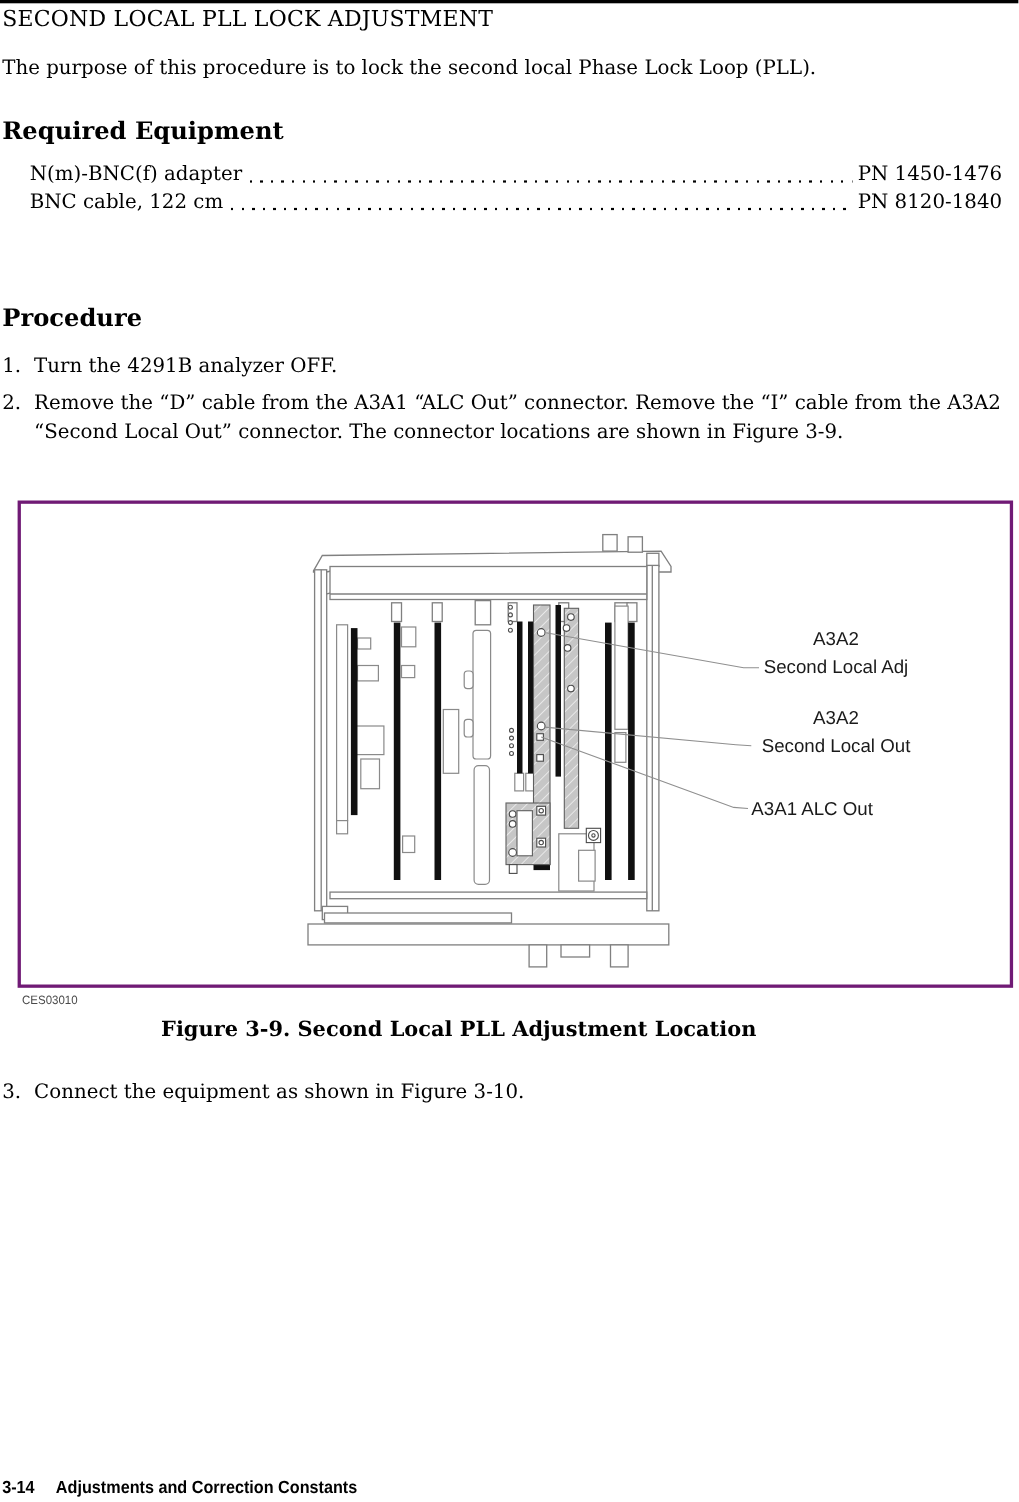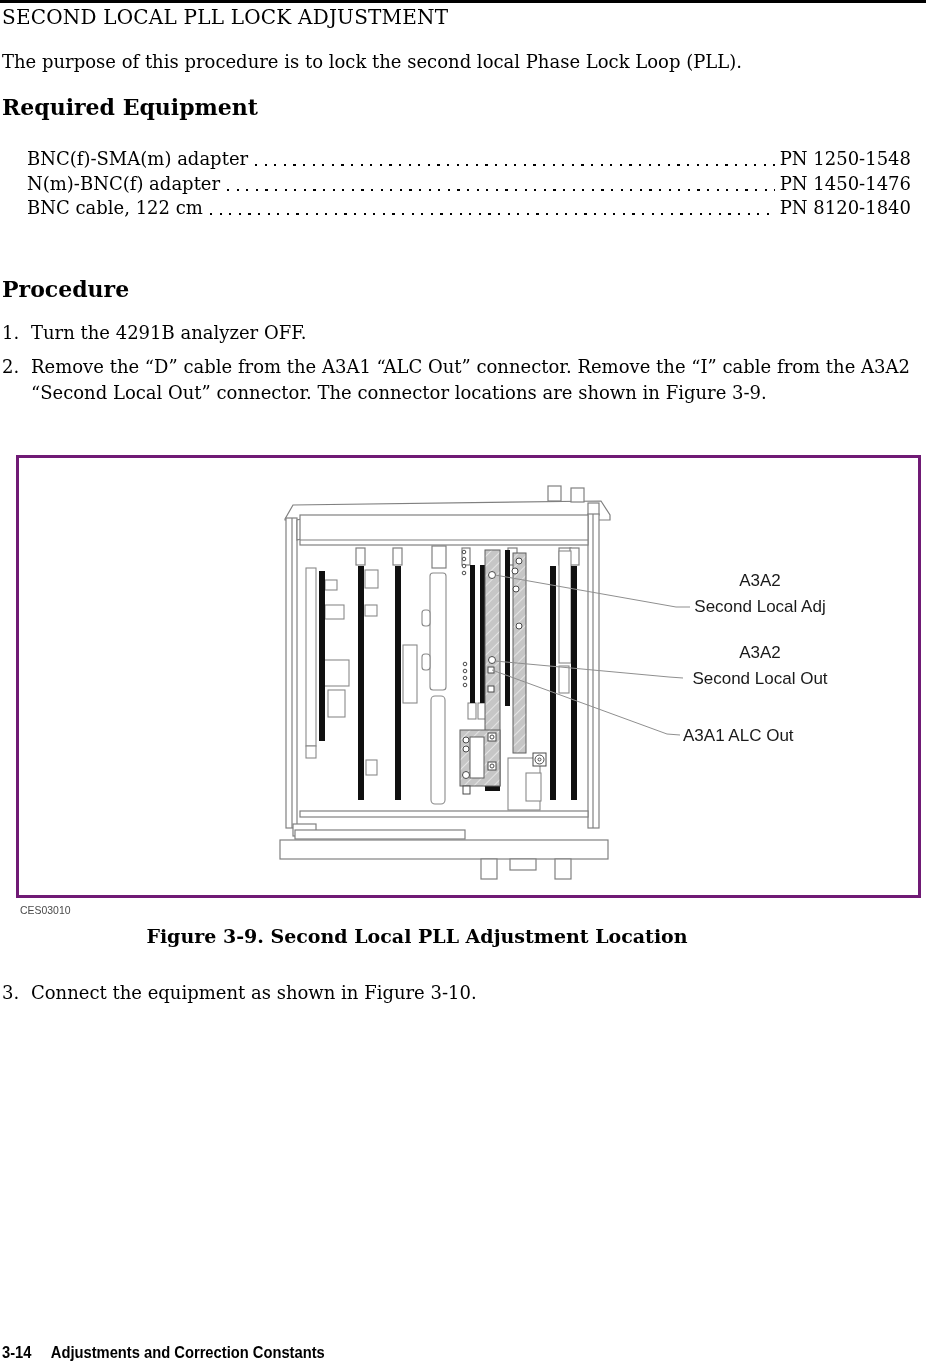--- a/index.html
+++ b/index.html
@@ -21,21 +21,21 @@
     margin: 0; white-space: nowrap;
   }
   .intro {
     position: absolute; left: 2px; top: 51px;
     font-size: 18px; white-space: nowrap; text-align: center;
   }
   .sec-heading {
     position: absolute; left: 2px;
     font-size: 22px; font-weight: bold; margin: 0; white-space: nowrap;
   }
-  .eq-heading { top: 94px; }
+  .eq-heading { top: 106px; }
   .proc-heading { top: 276px; }
   .eq-list {
     position: absolute; left: 27px; top: 148px; width: 884px;
     font-size: 18px;
   }
   .eq-row { display: flex; align-items: baseline; height: 24.6px; }
   .eq-name { flex: none; white-space: nowrap; }
   .eq-leader {
     flex: 1; align-self: flex-end; height: 3px; margin: 0 5px 6px 7px;
     background-image: repeating-linear-gradient(to right, #000 0 2.2px, transparent 2.2px 9.6px);
@@ -86,25 +86,20 @@
 
 <div class="top-rule"></div>
 
 <h1 class="doc-title">SECOND LOCAL PLL LOCK ADJUSTMENT</h1>
 
 <div class="intro">The purpose of this procedure is to lock the second local Phase Lock Loop (PLL).</div>
 
 <h2 class="sec-heading eq-heading">Required Equipment</h2>
 
 <div class="eq-list">
-  <div class="eq-row">
-    <span class="eq-name">BNC(f)-SMA(m) adapter</span>
-    <span class="eq-leader"></span>
-    <span class="eq-value">PN 1250-1548</span>
-  </div>
   <div class="eq-row">
     <span class="eq-name">N(m)-BNC(f) adapter</span>
     <span class="eq-leader"></span>
     <span class="eq-value">PN 1450-1476</span>
   </div>
   <div class="eq-row">
     <span class="eq-name">BNC cable, 122 cm</span>
     <span class="eq-leader"></span>
     <span class="eq-value">PN 8120-1840</span>
   </div>

